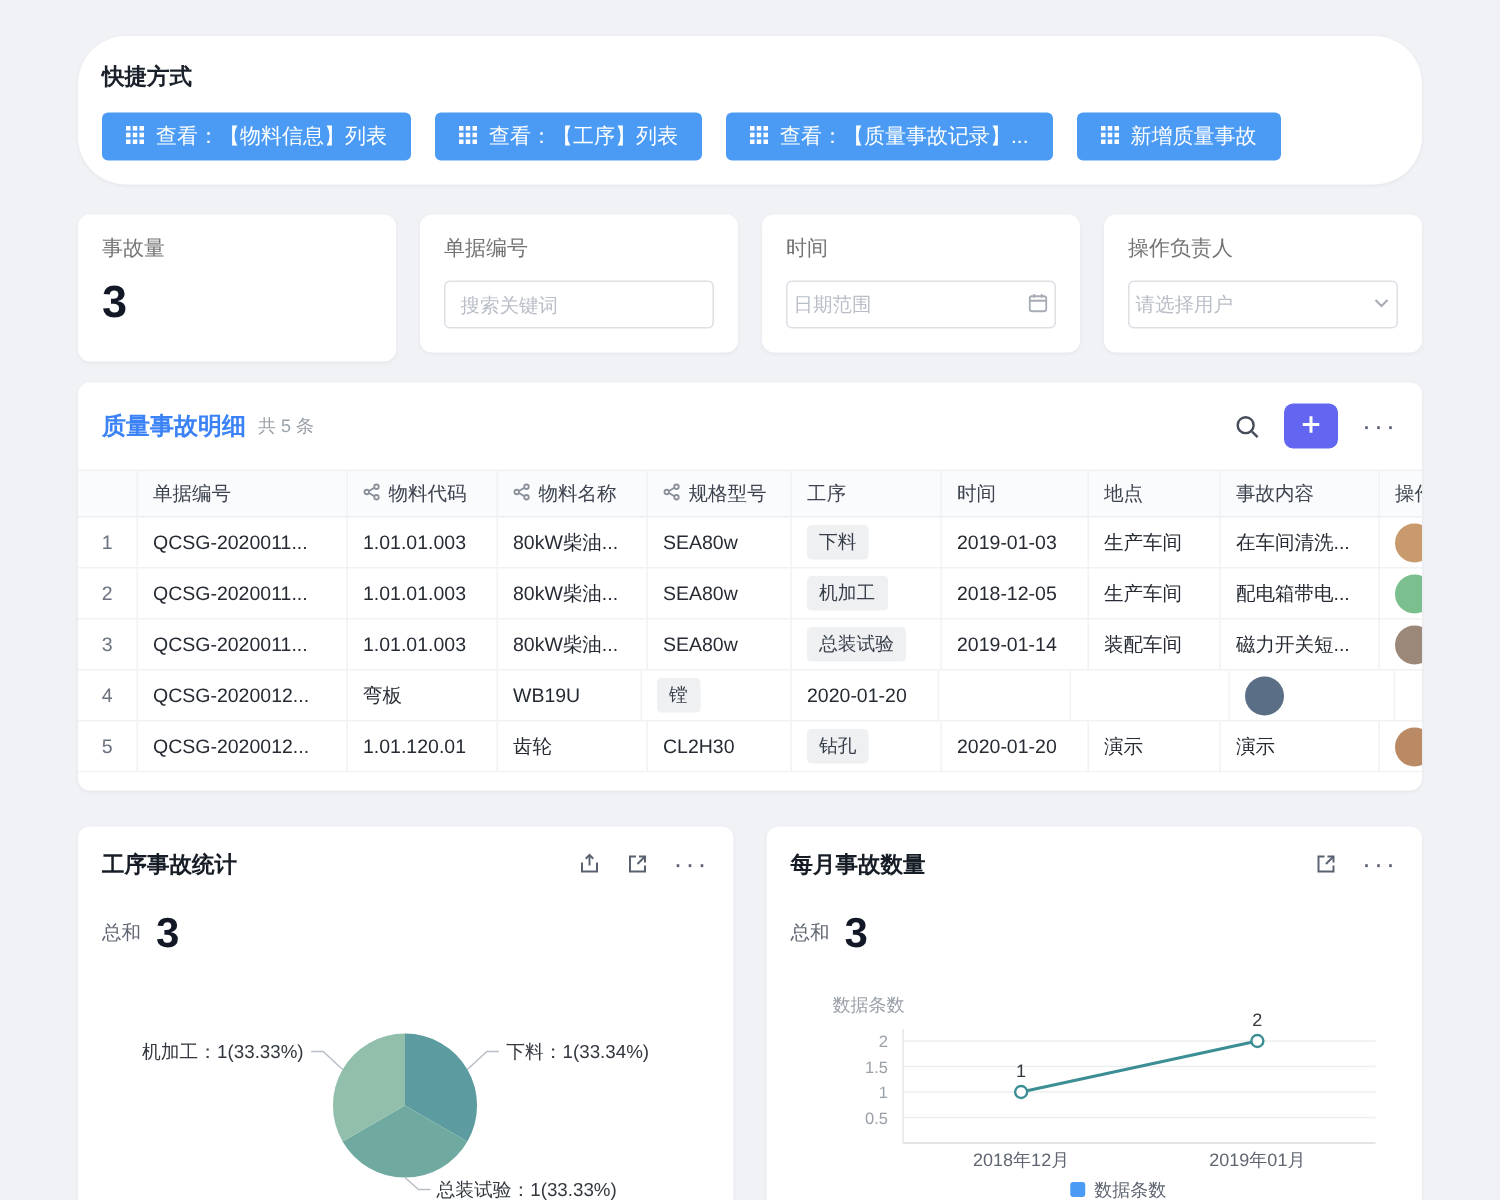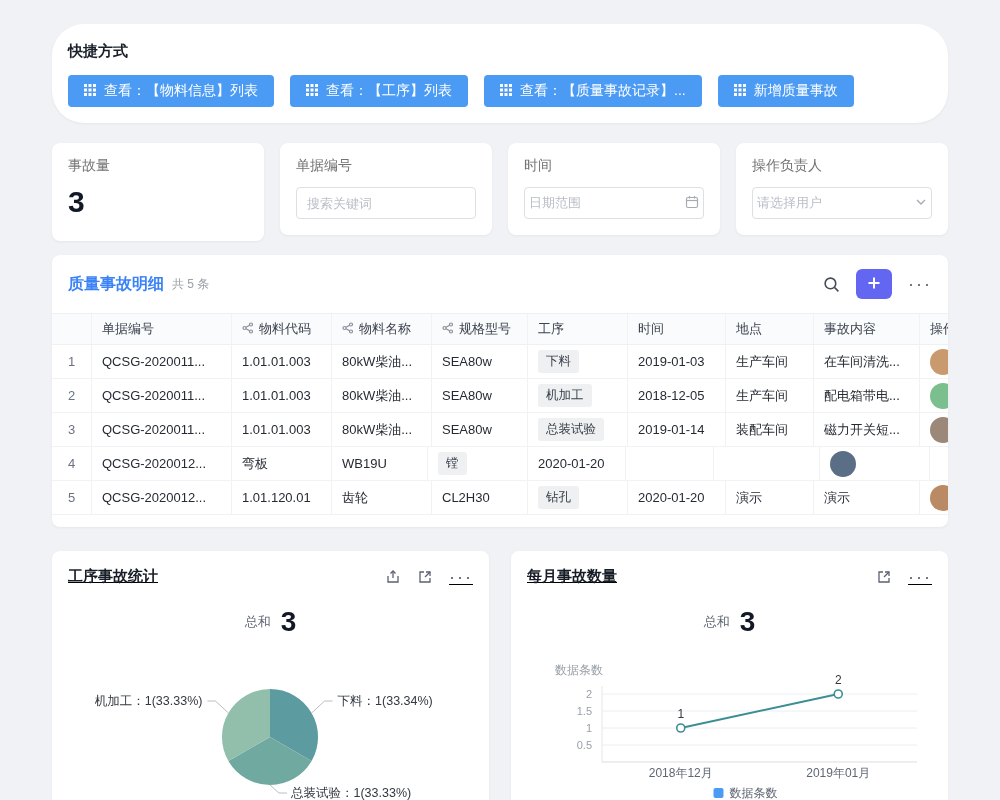--- a/index.html
+++ b/index.html
@@ -49,24 +49,24 @@
   .trow{border-bottom:1px solid #f1f2f4;}
   .c-no{width:40px;justify-content:center;color:#6b7280;}
   .c-doc{width:140px;} .c-code{width:100px;} .c-name{width:100px;} .c-spec{width:96px;}
   .c-proc{width:100px;} .c-date{width:98px;} .c-place{width:88px;} .c-cont{width:106px;} .c-op{width:110px;}
   .tag{background:#eef0f2;border-radius:3px;padding:3px 8px;font-size:12.5px;color:#383f4a;}
   .avatar{width:26px;height:26px;border-radius:50%;display:inline-block;flex:none;background:#ccc;}
 
   
   .charts{display:grid;grid-template-columns:1fr 1fr;gap:22px;}
   .chart-card{height:310px;overflow:hidden;}
-  .cc-head{display:flex;align-items:flex-end;padding:16px 16px 0;text-decoration:underline;}
+  .cc-head{display:flex;align-items:flex-start;padding:16px 16px 0;}
   .cc-title{font-size:15px;font-weight:bold;color:#171d27;}
   .cc-actions{margin-left:auto;display:flex;gap:16px;align-items:center;}
-  .total-row{padding:0 16px;margin-top:22px;display:flex;align-items:center;gap:10px;justify-content:center;}
+  .total-row{padding:0 16px;margin-top:22px;display:flex;align-items:center;gap:10px;}
   .total-label{font-size:13px;color:#5f6672;}
   .total-value{font-size:28px;font-weight:bold;color:#121826;line-height:1;}
   svg.chart{display:block;margin:6px auto 0;}
   .plabel{font-size:12.5px;fill:#33383f;}
   .axisname{font-size:12px;fill:#9aa0a8;}
   .tick{font-size:11px;fill:#9aa0a8;}
   .dlabel{font-size:12px;fill:#33383f;}
   .xlabel{font-size:12px;fill:#5f6672;}
 </style>
 </head>

